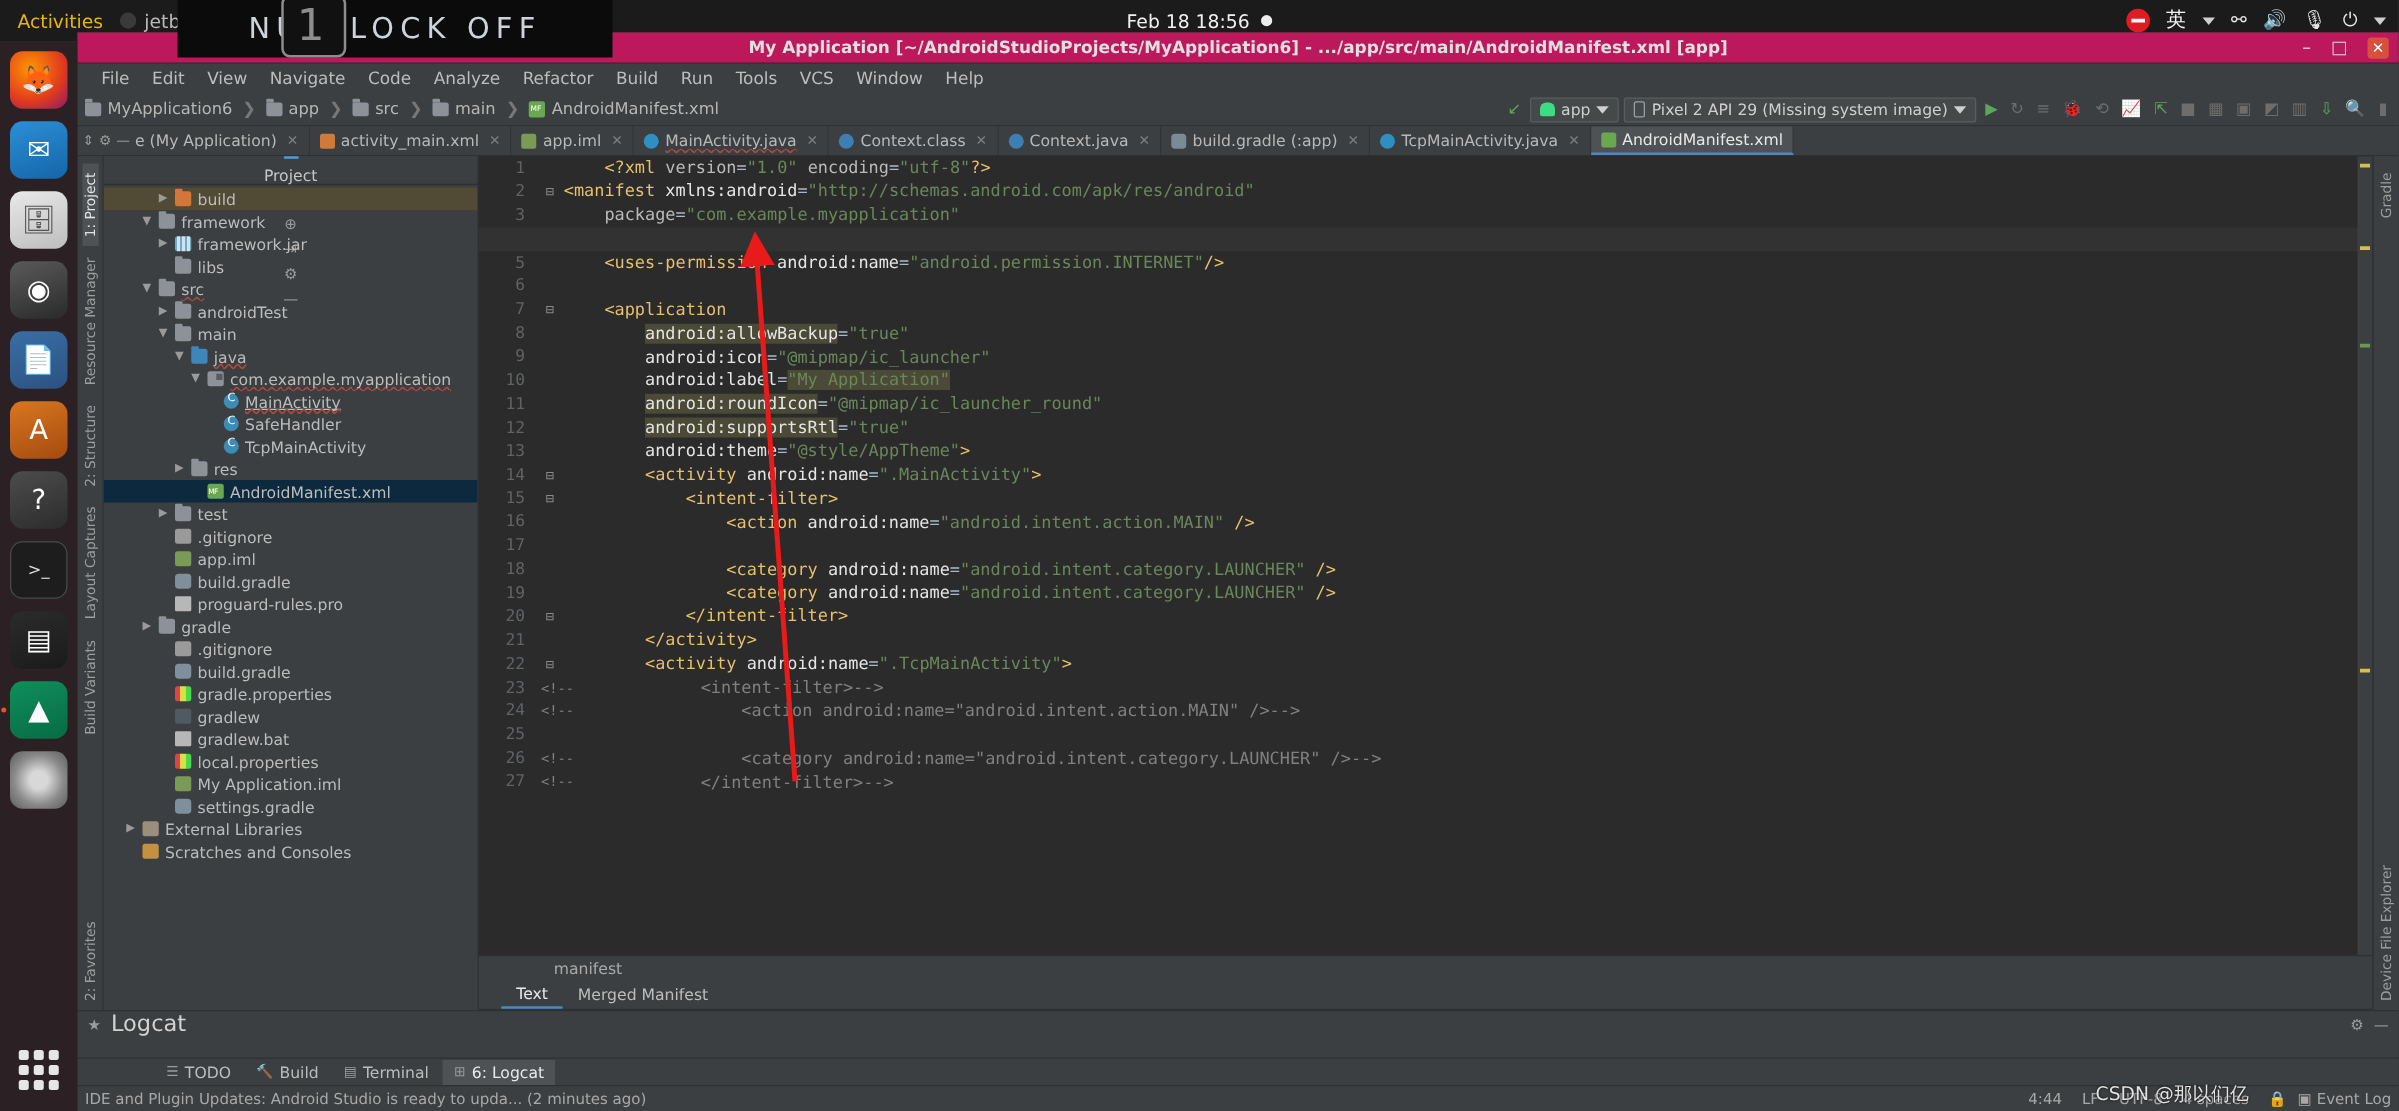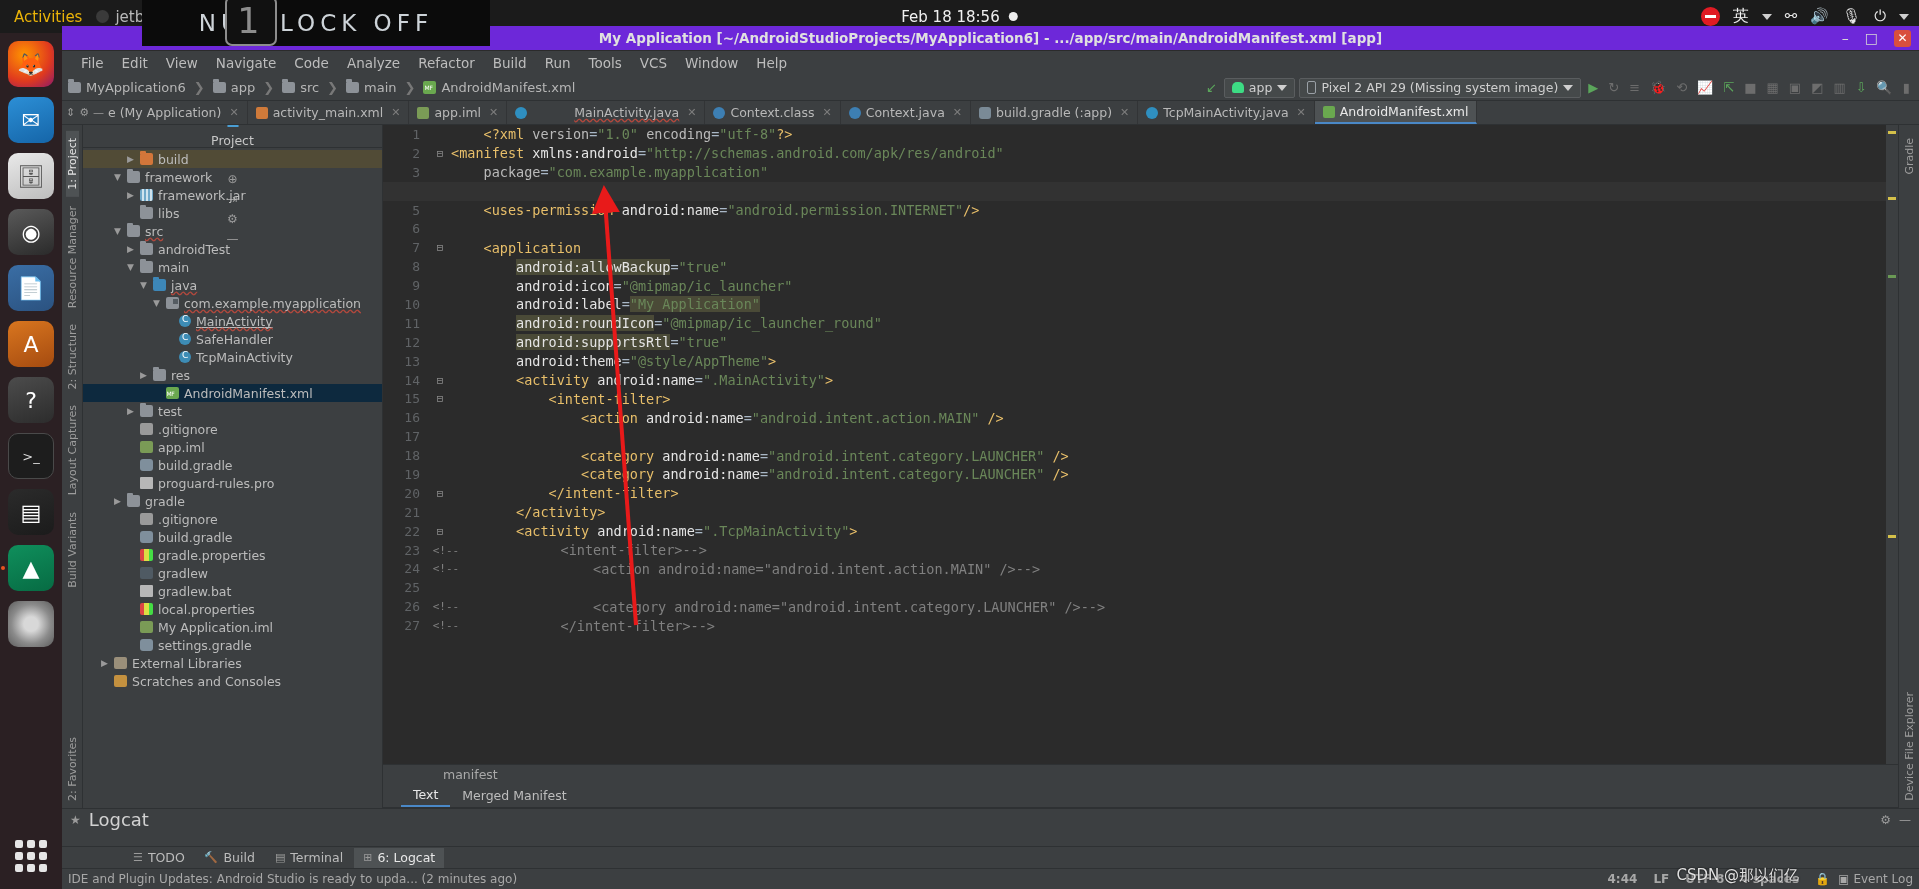--- a/index.html
+++ b/index.html
@@ -87,21 +87,21 @@
     gap: 4px; align-content: center; justify-content: center;
   }
   .dock-apps i { width: 8px; height: 8px; border-radius: 2px; background: #e6e6e6; display:block;}
 
   
   .ide {
     position: absolute; left: 62px; top: 26px; width: 1857px; height: 863px;
     background: #3c3f41; display: flex; flex-direction: column;
   }
   .ide-titlebar {
-    height: 25px; background: #6d28d9; position: relative;
+    height: 25px; background: #be185d; position: relative;
     display: flex; align-items: center; justify-content: center;
     border-bottom: 1px solid #2b2b2b;
   }
   .ide-title { color: #e0e0e0; font-size: 13.5px; font-weight: bold; }
   .win-btns { position: absolute; right: 8px; display: flex; align-items: center; gap: 16px; }
   .wb { color: #d6d6d6; font-size: 14px; line-height: 1; }
   .wb-close { color: #fff; background: #d94f3d; width: 17px; height: 17px; border-radius: 3px;
               display:flex; align-items:center; justify-content:center; font-size: 12px;}
 
   
@@ -154,21 +154,21 @@
   }
   .tab .x { color: #7d7d7d; font-size: 11px; margin-left: 3px; }
   .tab.active { background: #4e5254; color: #e8e8e8; border-bottom: 2px solid #4a88c7; }
   .tab-ic { width: 12px; height: 12px; border-radius: 2px; flex: none; }
   .ic-xml { background: #cf7a3a; }
   .ic-iml { background: #7a9b56; }
   .ic-class { background: #3d7fb3; border-radius: 50%; }
   .ic-java { background: #2f8fc0; border-radius: 50%; }
   .ic-gradle { background: #7a8a96; border-radius: 3px; }
   .ic-mf { background: #6aa84f; }
-  .squiggle { text-decoration: underline wavy #b4483d; text-decoration-skip-ink: none; margin-left: 42px; }
+  .squiggle { text-decoration: underline wavy #b4483d; text-decoration-skip-ink: none; }
 
   
   .ide-body { flex: 1; display: flex; min-height: 0; }
 
   
   .left-strip {
     width: 21px; background: #3c3f41; border-right: 1px solid #2e3133;
     display: flex; flex-direction: column; align-items: center; padding-top: 6px; gap: 2px;
   }
   .vstrip-label {
@@ -313,21 +313,21 @@
   }
   .btab.active { background: #4e5254; color: #e8e8e8; }
   .bt-ic { color: #9b9b9b; font-size: 11px; }
 
   
   .statusbar {
     height: 21px; background: #3c3f41; display: flex; align-items: center;
     padding: 0 6px; border-top: 1px solid #2e3133; color: #a8a8a8; font-size: 12px;
   }
   .sb-spacer { flex: 1; }
-  .sb-item { padding: 0 8px; font-weight: bold; }
+  .sb-item { padding: 0 8px; }
   .evt-log { display: flex; align-items: center; gap: 4px; color: #a8a8a8; font-size: 12px; }
 
   
   .csdn-wm {
     position: absolute; right: 120px; bottom: 4px; color: #e2e2e2;
     font-size: 15px; z-index: 20; text-shadow: 0 0 2px #000;
   }
 </style>
 </head>
 <body>

